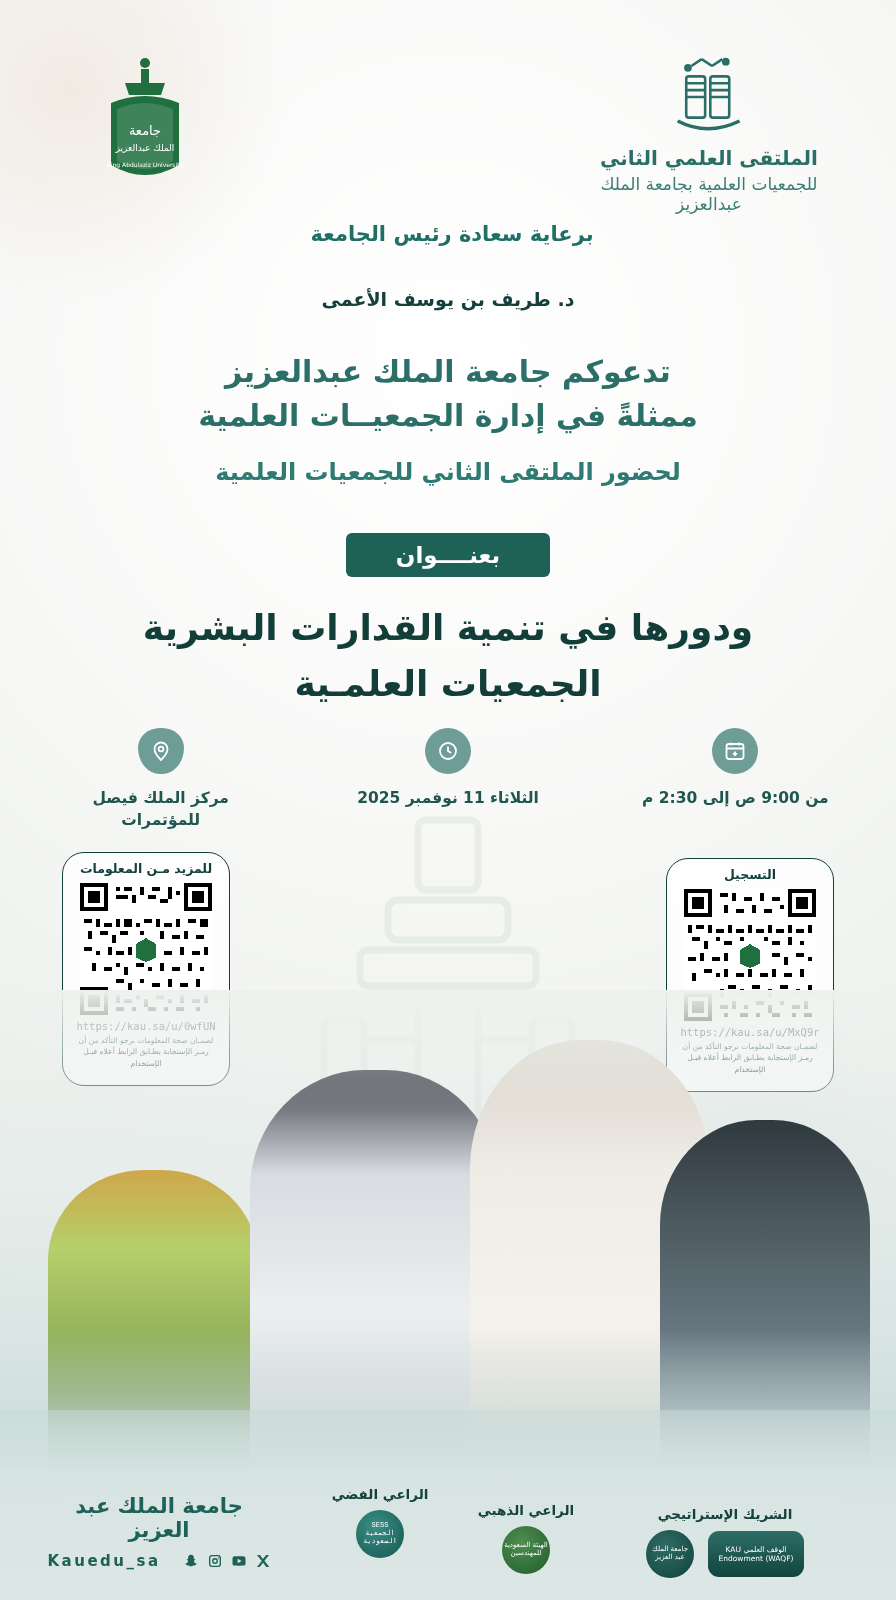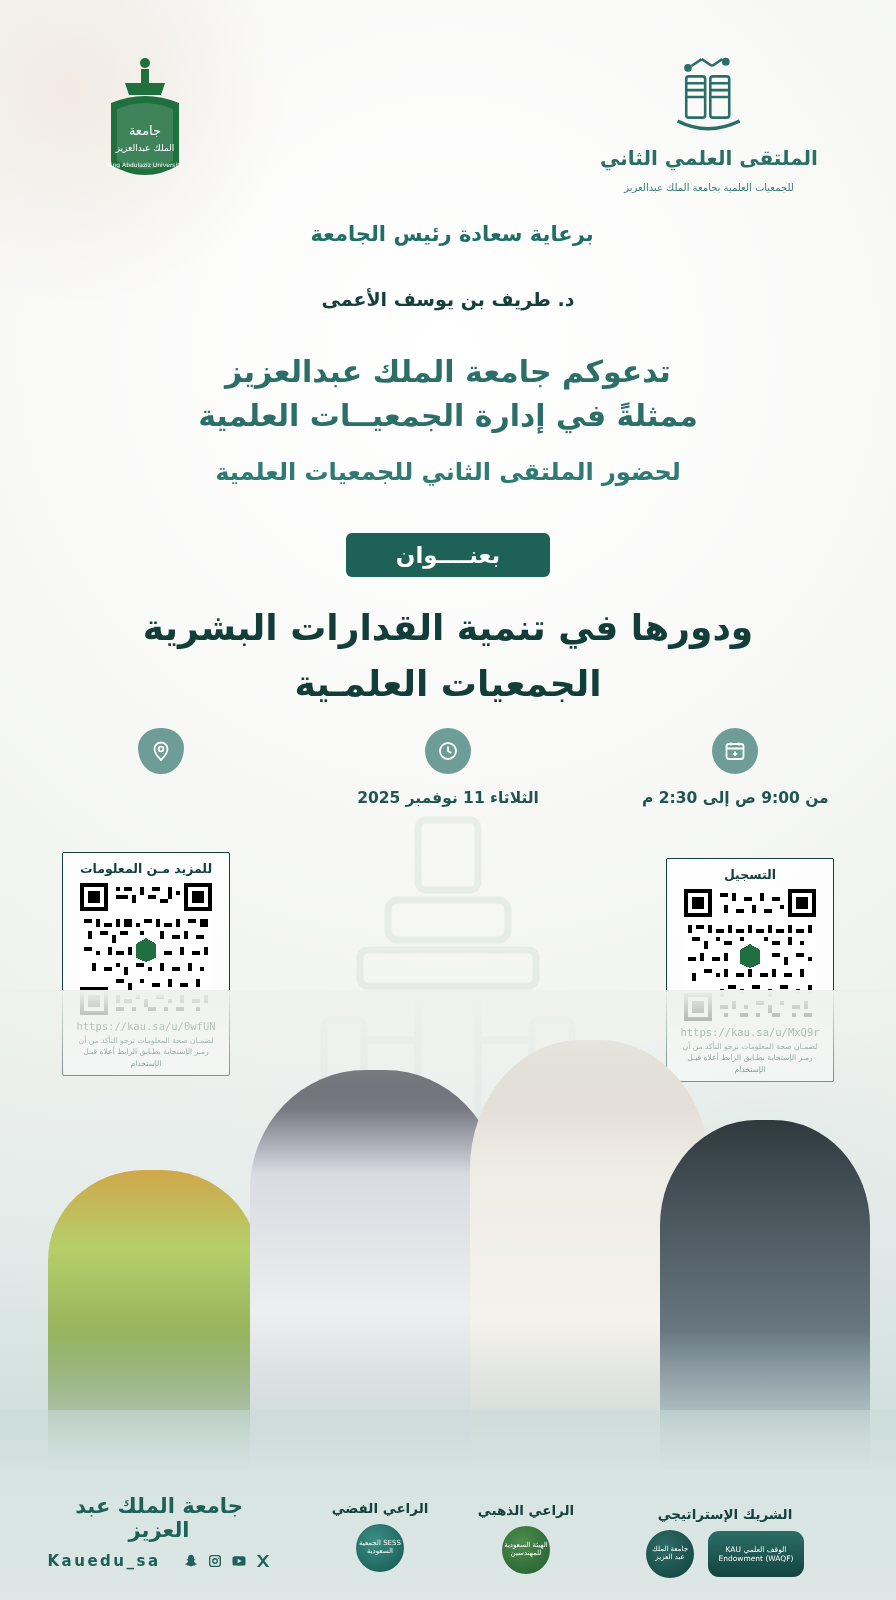--- a/index.html
+++ b/index.html
@@ -59,21 +59,21 @@
     text-align: center;
     color: #1d6b63;
   }
   .logo-forum .mark { height: 88px; display:flex; align-items:flex-end; justify-content:center; }
   .logo-forum .mark svg { height: 86px; }
   .logo-forum .t1 {
     font-size: 20px; font-weight: bold; letter-spacing: .2px;
     color: #2a6f67; margin-top: 6px;
   }
   .logo-forum .t2 {
-    font-size: 10px; color: #3a7d75; margin-top: 12px;
+    font-size: 17px; color: #3a7d75; margin-top: 4px;
   }
 
   .logo-kau {
     position: absolute;
     left: 70px; top: 0px;
     width: 150px; height: 150px;
     display: flex; align-items: center; justify-content: center;
   }
   .logo-kau svg { width: 128px; height: 140px; }
 
@@ -136,23 +136,23 @@
   .info-icon svg { width: 24px; height: 24px; }
   .info-text {
     font-size: 15.5px; color: #1f5750; font-weight: 600; line-height: 1.4;
   }
 
   
   .qr {
     position: absolute;
     width: 168px;
     border: 1.6px solid #14403c;
-    border-radius: 2px;
+    border-radius: 22px;
     background: rgba(255,255,255,.82);
-    padding: 8px 8px 6px;
+    padding: 8px 8px 16px;
     text-align: center;
   }
   .qr.left  { left: 62px;  top: 852px; }
   .qr.right { right: 62px; top: 858px; }
   .qr-label {
     font-size: 12.5px; font-weight: bold; color: #14403c;
     letter-spacing: 2px; line-height: 1.35; margin-bottom: 5px;
   }
   .qr-code {
     width: 132px; height: 132px; margin: 0 auto;
@@ -224,26 +224,26 @@
     font-size: 13.5px; font-weight: bold; margin-bottom: 8px; color: #15423d;
   }
   .sponsor-logos { display: flex; align-items: center; justify-content: center; gap: 14px; }
   .s-badge {
     width: 48px; height: 48px; border-radius: 50%;
     display:flex; align-items:center; justify-content:center;
     font-size: 7px; color: #fff; text-align: center; line-height: 1.1;
     overflow: hidden;
   }
   .s-badge.green { background: radial-gradient(circle at 40% 35%, #4f8e4e, #1f5c2e); }
-  .s-badge.teal  { background: radial-gradient(circle at 40% 35%, #3b8f86, #14564f); }
+  .s-badge.teal  { background: radial-gradient(circle at 40% 35%, #3b8f86, #14564f); font-family: Liberation Mono, monospace; }
   .s-badge.dark  { background: radial-gradient(circle at 40% 35%, #2f6d66, #10413c); }
 
   .g-strategic { right: 56px; bottom: 22px; width: 230px; }
   .g-gold      { right: 300px; bottom: 26px; width: 140px; }
-  .g-silver    { right: 446px; bottom: 28px; width: 140px; }
+  .g-silver    { right: 446px; bottom: 42px; width: 140px; }
 
   .kau-footer {
     position: absolute; left: 44px; bottom: 30px; text-align: center; width: 230px;
   }
   .kau-footer .name {
     font-size: 21px; font-weight: bold; color: #1d6157;
   }
   .kau-footer .social {
     margin-top: 10px;
     display: flex; align-items: center; justify-content: center; gap: 22px;
@@ -358,20 +358,21 @@
       <div class="info-text">الثلاثاء 11 نوفمبر 2025</div>
     </div>
 
     <div class="info-item">
       <div class="info-icon pin">
         <svg viewBox="0 0 24 24" xmlns="http://www.w3.org/2000/svg" fill="none" stroke="#ffffff" stroke-width="1.8">
           <path d="M12 21 C12 21 18.5 14.6 18.5 10 A6.5 6.5 0 0 0 5.5 10 C5.5 14.6 12 21 12 21 Z"></path>
           <circle cx="12" cy="10" r="2.4"></circle>
         </svg>
       </div>
+      <div class="info-text">مركز الملك فيصل للمؤتمرات</div>
     </div>
   </div>
 
   <div class="qr left">
     <div class="qr-label">للمزيد مـن المعلومات</div>
     <div class="qr-code">
       <svg class="cells" viewBox="0 0 33 33" xmlns="http://www.w3.org/2000/svg" shape-rendering="crispEdges">
         <rect width="33" height="33" fill="#fff"></rect>
         <g fill="#000">
           <path d="M0 0h7v7H0z M1 1h5v5H1z" fill="#000"></path>

